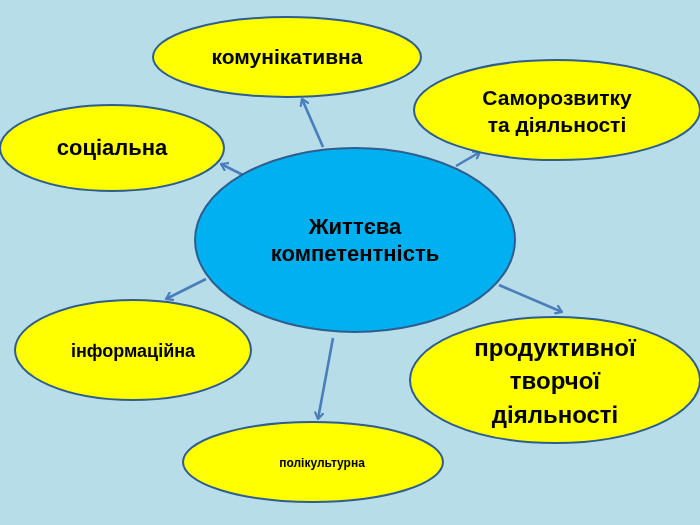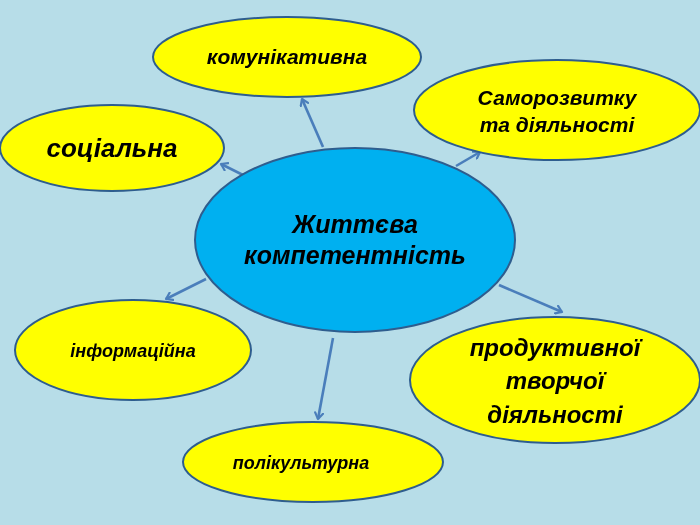--- a/index.html
+++ b/index.html
@@ -11,21 +11,20 @@
   }
   svg.canvas { position: absolute; left: 0; top: 0; }
   .label {
     position: absolute;
     display: flex; align-items: center; justify-content: center;
     text-align: center;
     font-weight: bold;
     color: #000;
     line-height: 1.25;
     white-space: pre-line;
-    font-style: italic;
   }
 </style>
 </head>
 <body>
 
 <svg class="canvas" width="700" height="525" viewBox="0 0 700 525">
   <defs>
     <marker id="arrowhead" markerWidth="10" markerHeight="10" refX="7" refY="5" orient="auto" markerUnits="userSpaceOnUse">
       <path d="M1,1 L7,5 L1,9" fill="none" stroke="#4a7ebb" stroke-width="2.2" stroke-linecap="round" stroke-linejoin="round"></path>
     </marker>
@@ -45,29 +44,29 @@
     <ellipse cx="112" cy="148" rx="112" ry="43"></ellipse>
     <ellipse cx="557" cy="110" rx="143" ry="50"></ellipse>
     <ellipse cx="133" cy="350" rx="118" ry="50"></ellipse>
     <ellipse cx="555" cy="380" rx="145" ry="63"></ellipse>
     <ellipse cx="313" cy="462" rx="130" ry="40"></ellipse>
   </g>
 
   <ellipse cx="355" cy="240" rx="160" ry="92" fill="#00b0f0" stroke="#2e5d8e" stroke-width="2"></ellipse>
 </svg>
 
-<div class="label" style="left:195px; top:190px; width:320px; height:100px; font-size:25px;">Життєва
+<div class="label" style="left:195px; top:190px; width:320px; height:100px; font-size:22px;">Життєва
 компетентність</div>
 
 <div class="label" style="left:153px; top:37px; width:268px; height:40px; font-size:21px;">комунікативна</div>
 
-<div class="label" style="left:0px; top:128px; width:224px; height:40px; font-size:26px;">соціальна</div>
+<div class="label" style="left:0px; top:128px; width:224px; height:40px; font-size:22px;">соціальна</div>
 
 <div class="label" style="left:414px; top:78px; width:286px; height:66px; font-size:21px; line-height:1.3;">Саморозвитку
 та діяльності</div>
 
 <div class="label" style="left:15px; top:333px; width:236px; height:36px; font-size:18px;">інформаційна</div>
 
 <div class="label" style="left:410px; top:334px; width:290px; height:94px; font-size:24px; line-height:1.4;">продуктивної
 творчої
 діяльності</div>
 
-<div class="label" style="left:171px; top:445px; width:260px; height:36px; font-size:18px;">полікультурна</div>
+<div class="label" style="left:192px; top:445px; width:260px; height:36px; font-size:12px;">полікультурна</div>
 
 </body></html>

